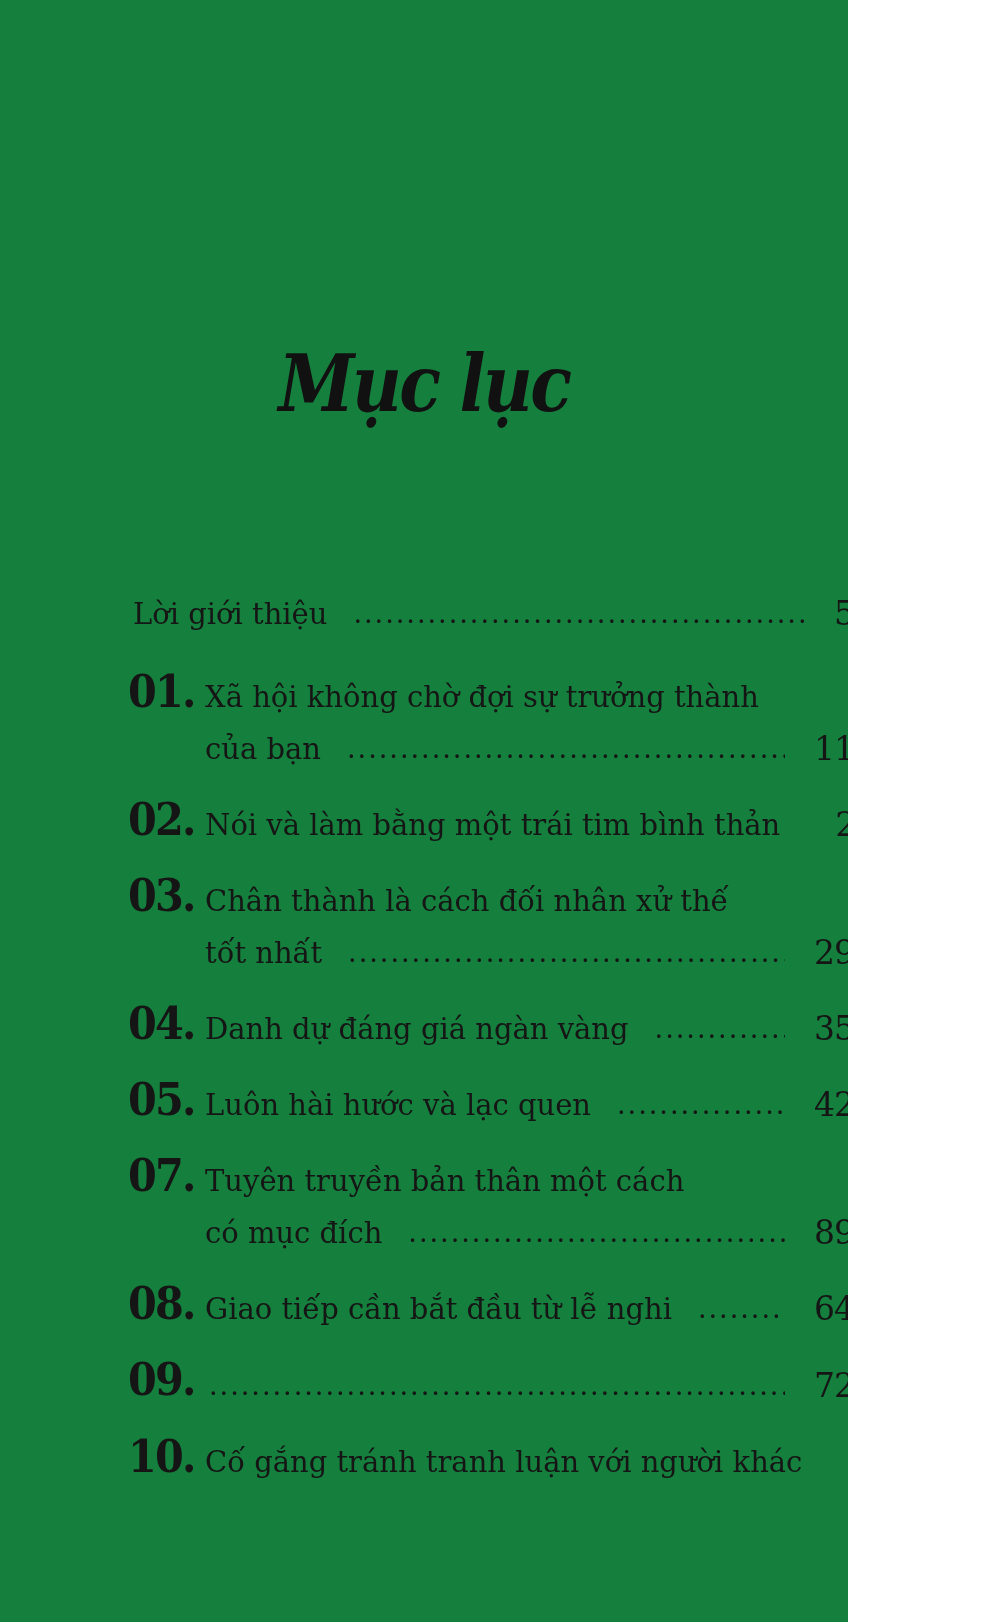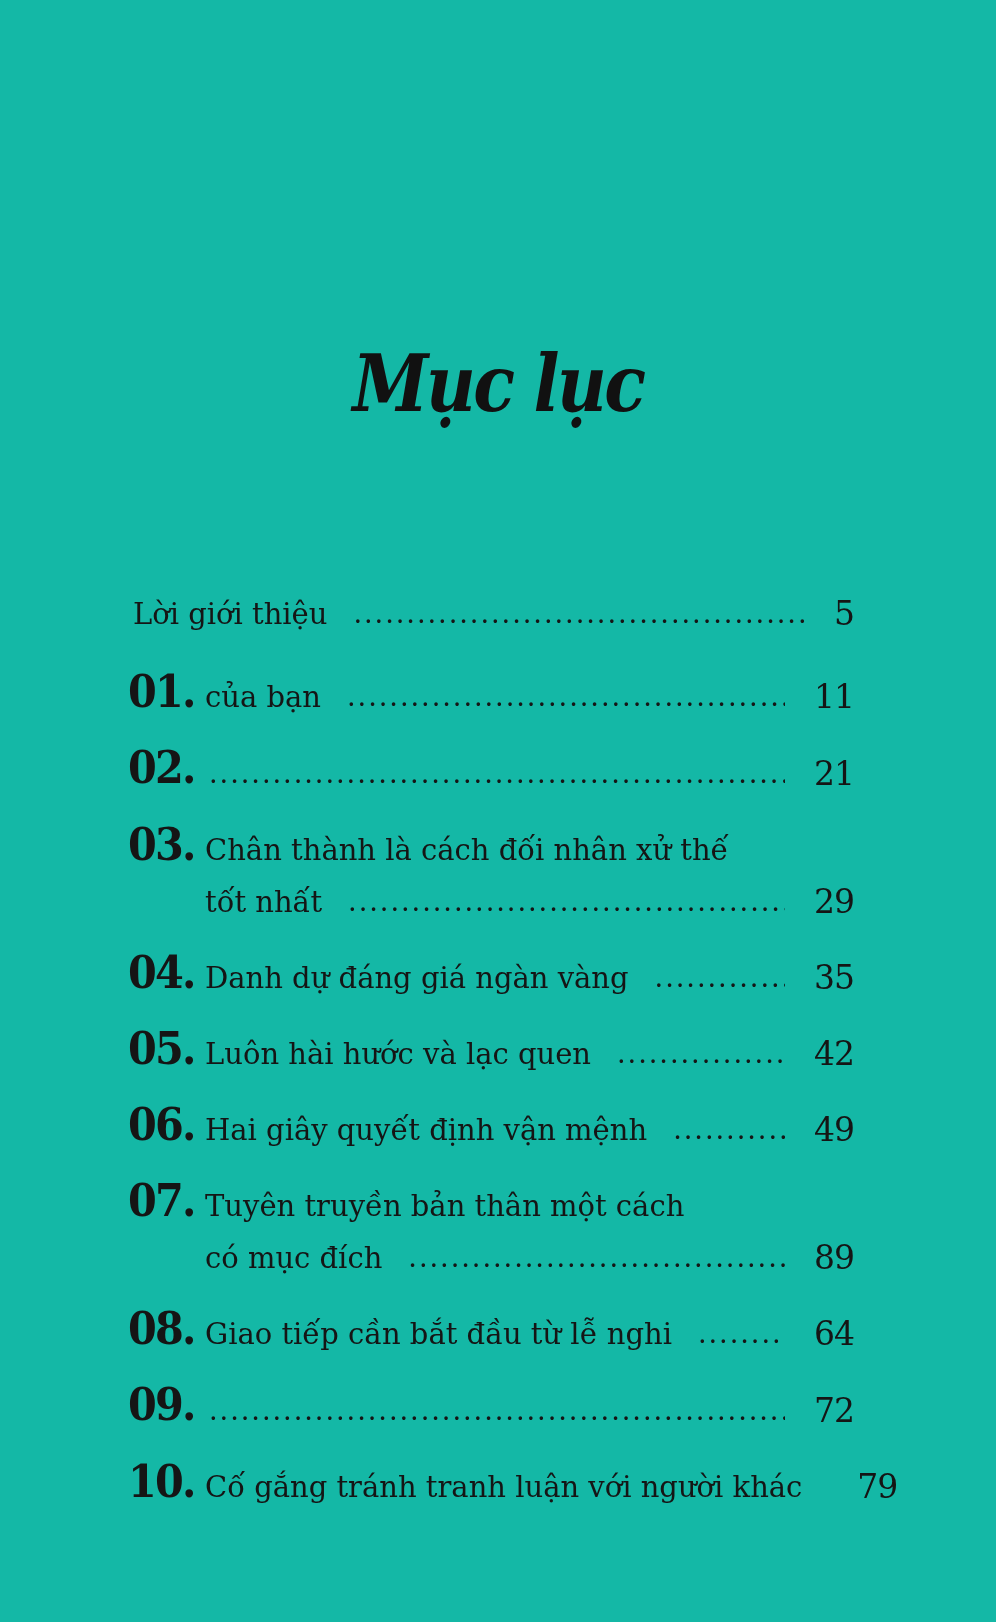--- a/index.html
+++ b/index.html
@@ -2,23 +2,23 @@
 <html><head>
 <meta charset="utf-8">
 <style>
   html, body {
     margin: 0;
     padding: 0;
     background: #ffffff;
   }
   .page {
     position: relative;
-    width: 996px;
+    width: 848px;
     height: 1622px;
-    background: #14b8a6;
+    background: #15803d;
     color: #151515;
     font-family: "DejaVu Serif", serif;
     overflow: hidden;
   }
   .title {
     position: absolute;
     top: 338px;
     left: 0;
     width: 100%;
     text-align: center;
@@ -101,31 +101,35 @@
     <div class="line intro">
       <span class="t">Lời giới thiệu</span>
       <span class="leader"></span>
       <span class="pg">5</span>
     </div>
 
     <div class="entry">
       <span class="num">01.</span>
       <div class="body-lines">
         <div class="line">
+          <span class="t">Xã hội không chờ đợi sự trưởng thành</span>
+        </div>
+        <div class="line">
           <span class="t">của bạn</span>
           <span class="leader"></span>
           <span class="pg">11</span>
         </div>
       </div>
     </div>
 
     <div class="entry">
       <span class="num">02.</span>
       <div class="body-lines">
         <div class="line">
+          <span class="t">Nói và làm bằng một trái tim bình thản</span>
           <span class="leader"></span>
           <span class="pg">21</span>
         </div>
       </div>
     </div>
 
     <div class="entry">
       <span class="num">03.</span>
       <div class="body-lines">
         <div class="line">
@@ -154,30 +158,20 @@
       <span class="num">05.</span>
       <div class="body-lines">
         <div class="line">
           <span class="t">Luôn hài hước và lạc quen</span>
           <span class="leader"></span>
           <span class="pg">42</span>
         </div>
       </div>
     </div>
 
-    <div class="entry">
-      <span class="num">06.</span>
-      <div class="body-lines">
-        <div class="line">
-          <span class="t">Hai giây quyết định vận mệnh</span>
-          <span class="leader"></span>
-          <span class="pg">49</span>
-        </div>
-      </div>
-    </div>
 
     <div class="entry">
       <span class="num">07.</span>
       <div class="body-lines">
         <div class="line">
           <span class="t">Tuyên truyền bản thân một cách</span>
         </div>
         <div class="line">
           <span class="t">có mục đích</span>
           <span class="leader"></span>

